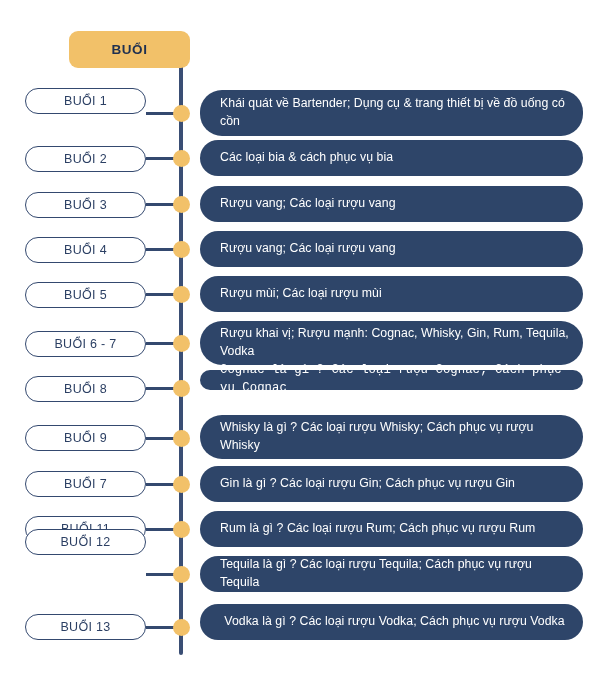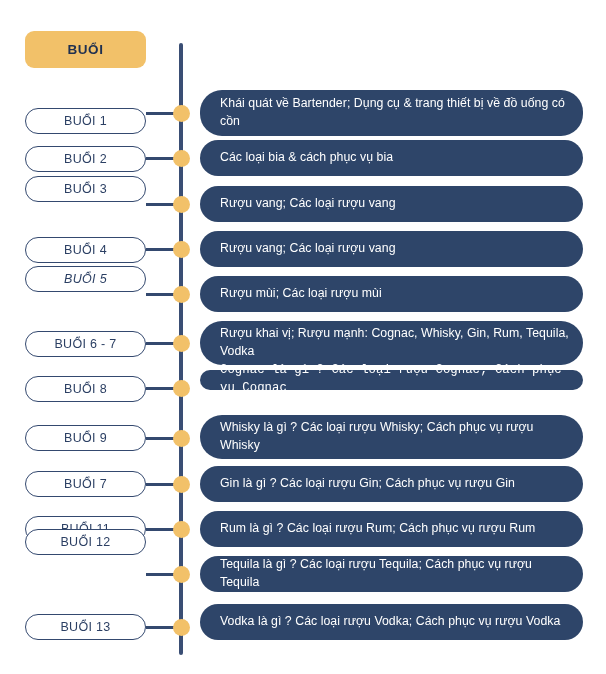--- a/index.html
+++ b/index.html
@@ -38,20 +38,21 @@
     position: absolute;
     background: #f2c169;
     border-radius: 9px;
     color: #1f3050;
     display: flex;
     align-items: center;
     justify-content: center;
     font-weight: bold;
     letter-spacing: 0.6px;
     box-sizing: border-box;
+    margin-left: 44px;
   }
   .header-pill.left {
     left: 25px;
     top: 31px;
     width: 121px;
     height: 37px;
     font-size: 13.5px;
   }
   .header-pill.right {
     left: 210px;
@@ -131,53 +132,53 @@
 
 <div id="timeline-root">
 
   <div class="spine"></div>
 
   <div class="header-pill left">BUỔI</div>
 
 
   <div id="rows-container">
       <div class="row" style="top: 0px;">
-        <div class="session-pill" style="top: 108px;">BUỔI 1</div>
+        <div class="session-pill" style="top: 88px;">BUỔI 1</div>
         <div class="connector" style="top: 112px;"></div>
         <div class="node-dot" style="top: 105px;"></div>
         <div class="content-box" style="top: 90px; height: 46px;">
           <span class="txt">Khái quát về Bartender; Dụng cụ &amp; trang thiết bị về đồ uống có cồn</span>
         </div>
       </div>
       <div class="row" style="top: 0px;">
         <div class="session-pill" style="top: 146px;">BUỔI 2</div>
         <div class="connector" style="top: 157px;"></div>
         <div class="node-dot" style="top: 150px;"></div>
         <div class="content-box" style="top: 140px; height: 36px;">
           <span class="txt">Các loại bia &amp; cách phục vụ bia</span>
         </div>
       </div>
       <div class="row" style="top: 0px;">
-        <div class="session-pill" style="top: 176px;">BUỔI 3</div>
+        <div class="session-pill" style="top: 192px;">BUỔI 3</div>
         <div class="connector" style="top: 203px;"></div>
         <div class="node-dot" style="top: 196px;"></div>
         <div class="content-box" style="top: 186px; height: 36px;">
           <span class="txt">Rượu vang; Các loại rượu vang</span>
         </div>
       </div>
       <div class="row" style="top: 0px;">
         <div class="session-pill" style="top: 237px;">BUỔI 4</div>
         <div class="connector" style="top: 248px;"></div>
         <div class="node-dot" style="top: 241px;"></div>
         <div class="content-box" style="top: 231px; height: 36px;">
           <span class="txt">Rượu vang; Các loại rượu vang</span>
         </div>
       </div>
       <div class="row" style="top: 0px;">
-        <div class="session-pill" style="top: 266px; font-style: italic;">BUỔI 5</div>
+        <div class="session-pill" style="top: 282px;">BUỔI 5</div>
         <div class="connector" style="top: 293px;"></div>
         <div class="node-dot" style="top: 286px;"></div>
         <div class="content-box" style="top: 276px; height: 36px;">
           <span class="txt">Rượu mùi; Các loại rượu mùi</span>
         </div>
       </div>
       <div class="row" style="top: 0px;">
         <div class="session-pill" style="top: 331px;">BUỔI 6 - 7</div>
         <div class="connector" style="top: 342px;"></div>
         <div class="node-dot" style="top: 335px;"></div>
@@ -222,19 +223,19 @@
         <div class="connector" style="top: 573px;"></div>
         <div class="node-dot" style="top: 566px;"></div>
         <div class="content-box" style="top: 556px; height: 36px;">
           <span class="txt">Tequila là gì ? Các loại rượu Tequila; Cách phục vụ rượu Tequila</span>
         </div>
       </div>
       <div class="row" style="top: 0px;">
         <div class="session-pill" style="top: 614px;">BUỔI 13</div>
         <div class="connector" style="top: 626px;"></div>
         <div class="node-dot" style="top: 619px;"></div>
-        <div class="content-box" style="top: 604px; height: 36px;">
+        <div class="content-box" style="top: 604px; height: 36px; justify-content: center;">
           <span class="txt">Vodka là gì ? Các loại rượu Vodka; Cách phục vụ rượu Vodka</span>
         </div>
       </div>
     </div>
 
 </div>
 
 </body></html>

